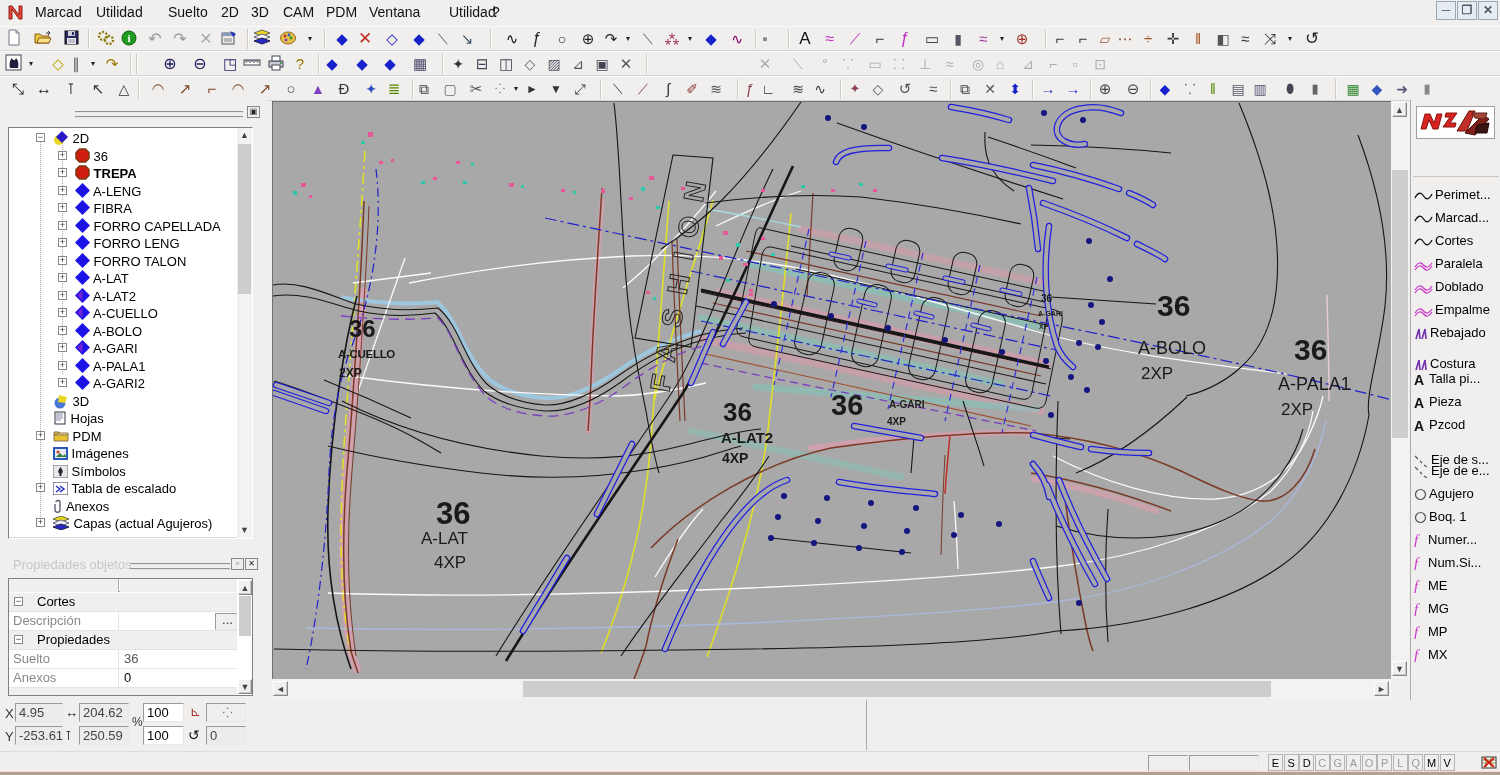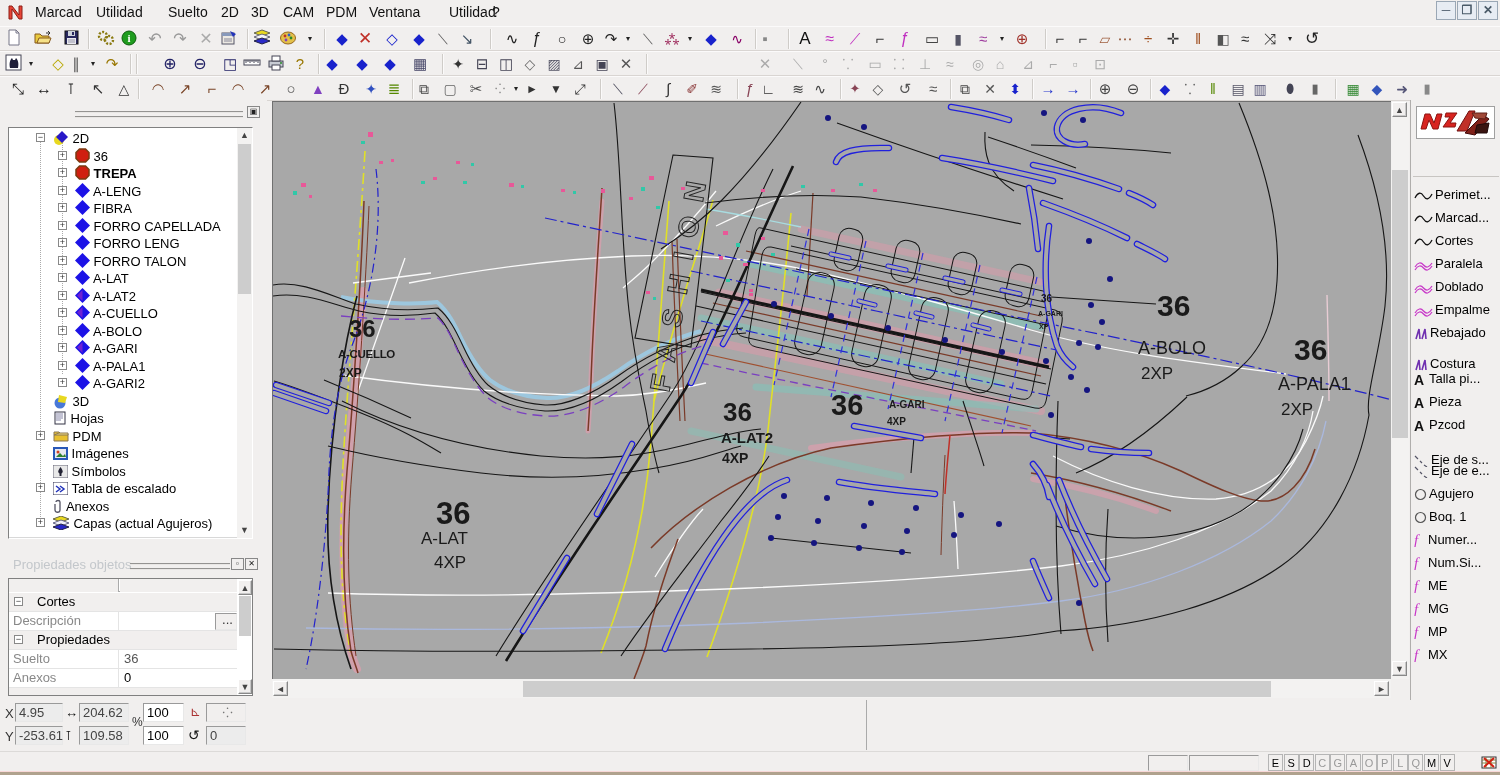--- a/index.html
+++ b/index.html
@@ -829,21 +829,21 @@
 </div>
 
 <div id="statusarea">
     <span style="position:absolute;left:5px;top:6px;font-size:13px;color:#333">X</span>
     <span style="position:absolute;left:5px;top:29px;font-size:13px;color:#333">Y</span>
     <div class="inbox" style="left:15px;top:3px;width:48px">4.95</div>
     <div class="inbox" style="left:15px;top:26px;width:48px">-253.61</div>
     <span style="position:absolute;left:65px;top:5px;font-size:13px;color:#111">↔</span>
     <span style="position:absolute;left:65px;top:28px;font-size:13px;color:#111">⊺</span>
     <div class="inbox" style="left:79px;top:3px;width:50px">204.62</div>
-    <div class="inbox" style="left:79px;top:26px;width:50px">109.58</div>
+    <div class="inbox" style="left:79px;top:26px;width:50px">250.59</div>
     <span style="position:absolute;left:132px;top:15px;font-size:12px;color:#333">%</span>
     <div class="inbox wbox" style="left:143px;top:3px;width:41px">100</div>
     <div class="inbox wbox" style="left:143px;top:26px;width:41px">100</div>
     <span style="position:absolute;left:190px;top:4px;font-size:13px;color:#a33">⊾</span>
     <span style="position:absolute;left:188px;top:27px;font-size:14px;color:#111">↺</span>
     <div class="inbox" style="left:206px;top:3px;width:40px;background:#f1efee;color:#777;text-align:center">⁘</div>
     <div class="inbox" style="left:206px;top:26px;width:40px">0</div>
     <div style="position:absolute;left:866px;top:0;width:1px;height:50px;background:#aaa"></div>
     <div style="position:absolute;left:0;top:51px;width:1500px;height:1px;background:#dcdad8"></div>
     <div class="inbox" style="left:1148px;top:55px;width:40px;height:16px;background:#f1efee"></div>

